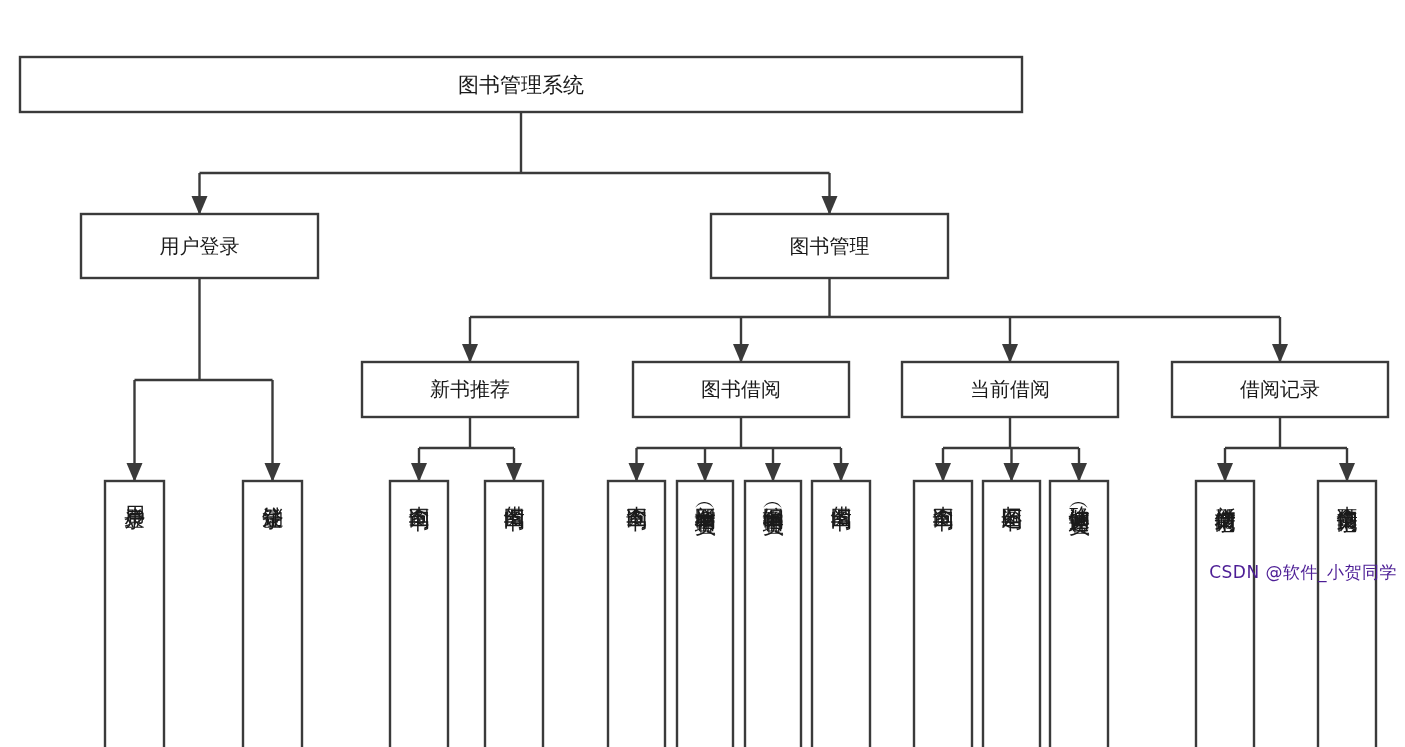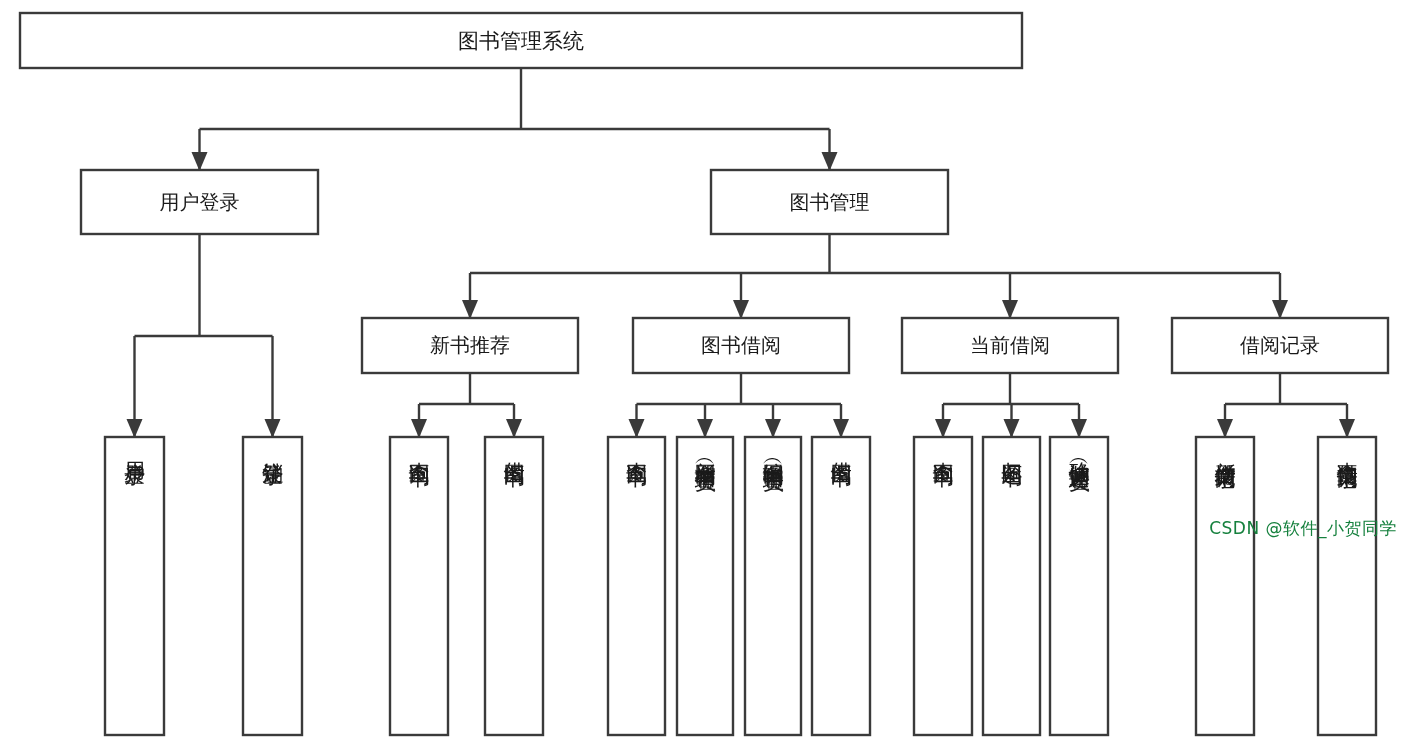--- a/index.html
+++ b/index.html
@@ -11,20 +11,21 @@
     width: 1405px;
     height: 747px;
     font-family: "DejaVu Sans", "Liberation Sans", sans-serif;
     overflow: hidden;
   }
   #diagram-root {
     position: relative;
     width: 1405px;
     height: 544px;
     background: #ffffff;
+    margin-top: 44px;
   }
   svg#flow {
     position: absolute;
     left: 0;
     top: 0;
     width: 1405px;
     height: 747px;
     display: block;
   }
   .node-rect {
@@ -72,21 +73,21 @@
     color: #1a1a1a;
     letter-spacing: 1.5px;
     white-space: nowrap;
   }
   #watermark {
     position: absolute;
     right: 8px;
     bottom: 4px;
     font-family: "DejaVu Sans", "Liberation Sans", sans-serif;
     font-size: 17px;
-    color: #15803d;
+    color: #4c1d95;
     letter-spacing: 0.5px;
     white-space: nowrap;
   }
 </style>
 </head>
 <body>
 
 <div id="diagram-root">
 
   <svg id="flow" viewBox="0 0 1405 747">

